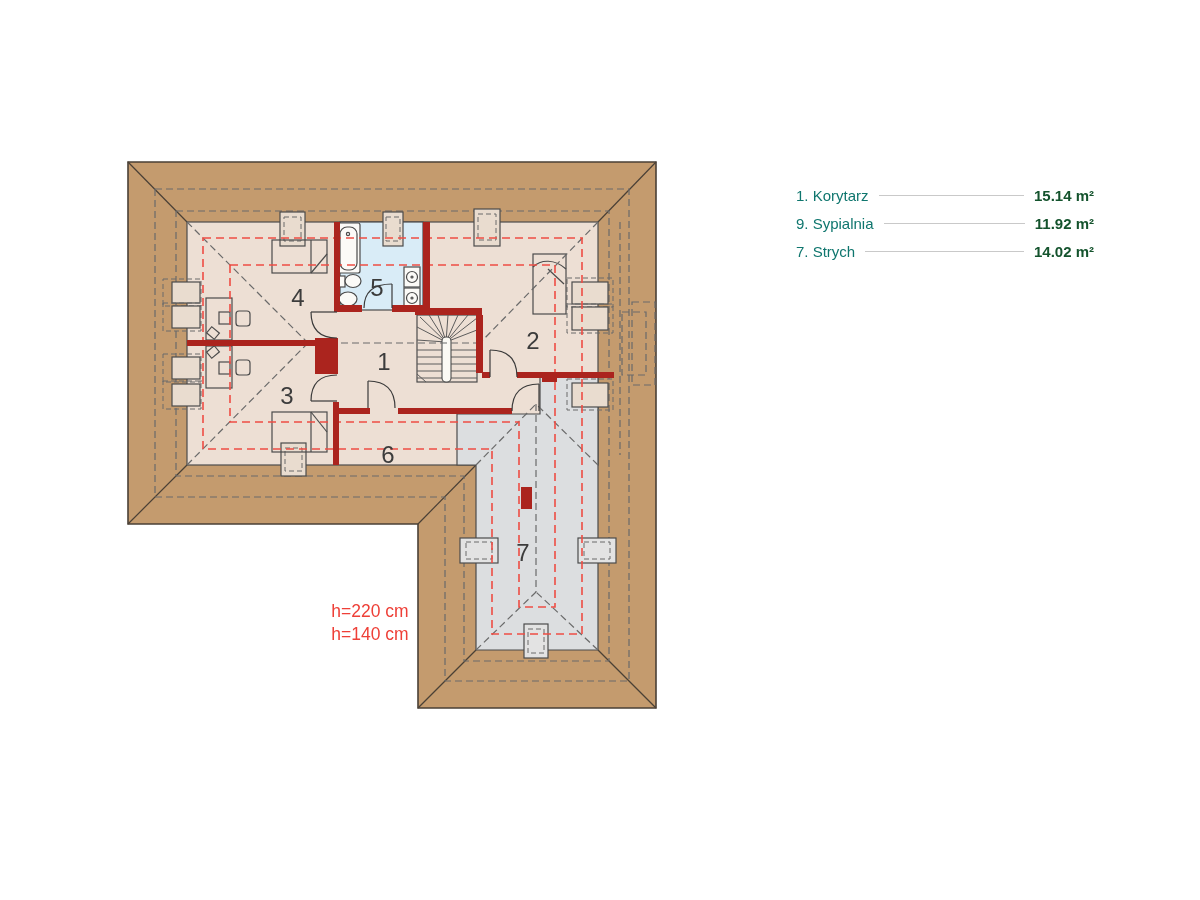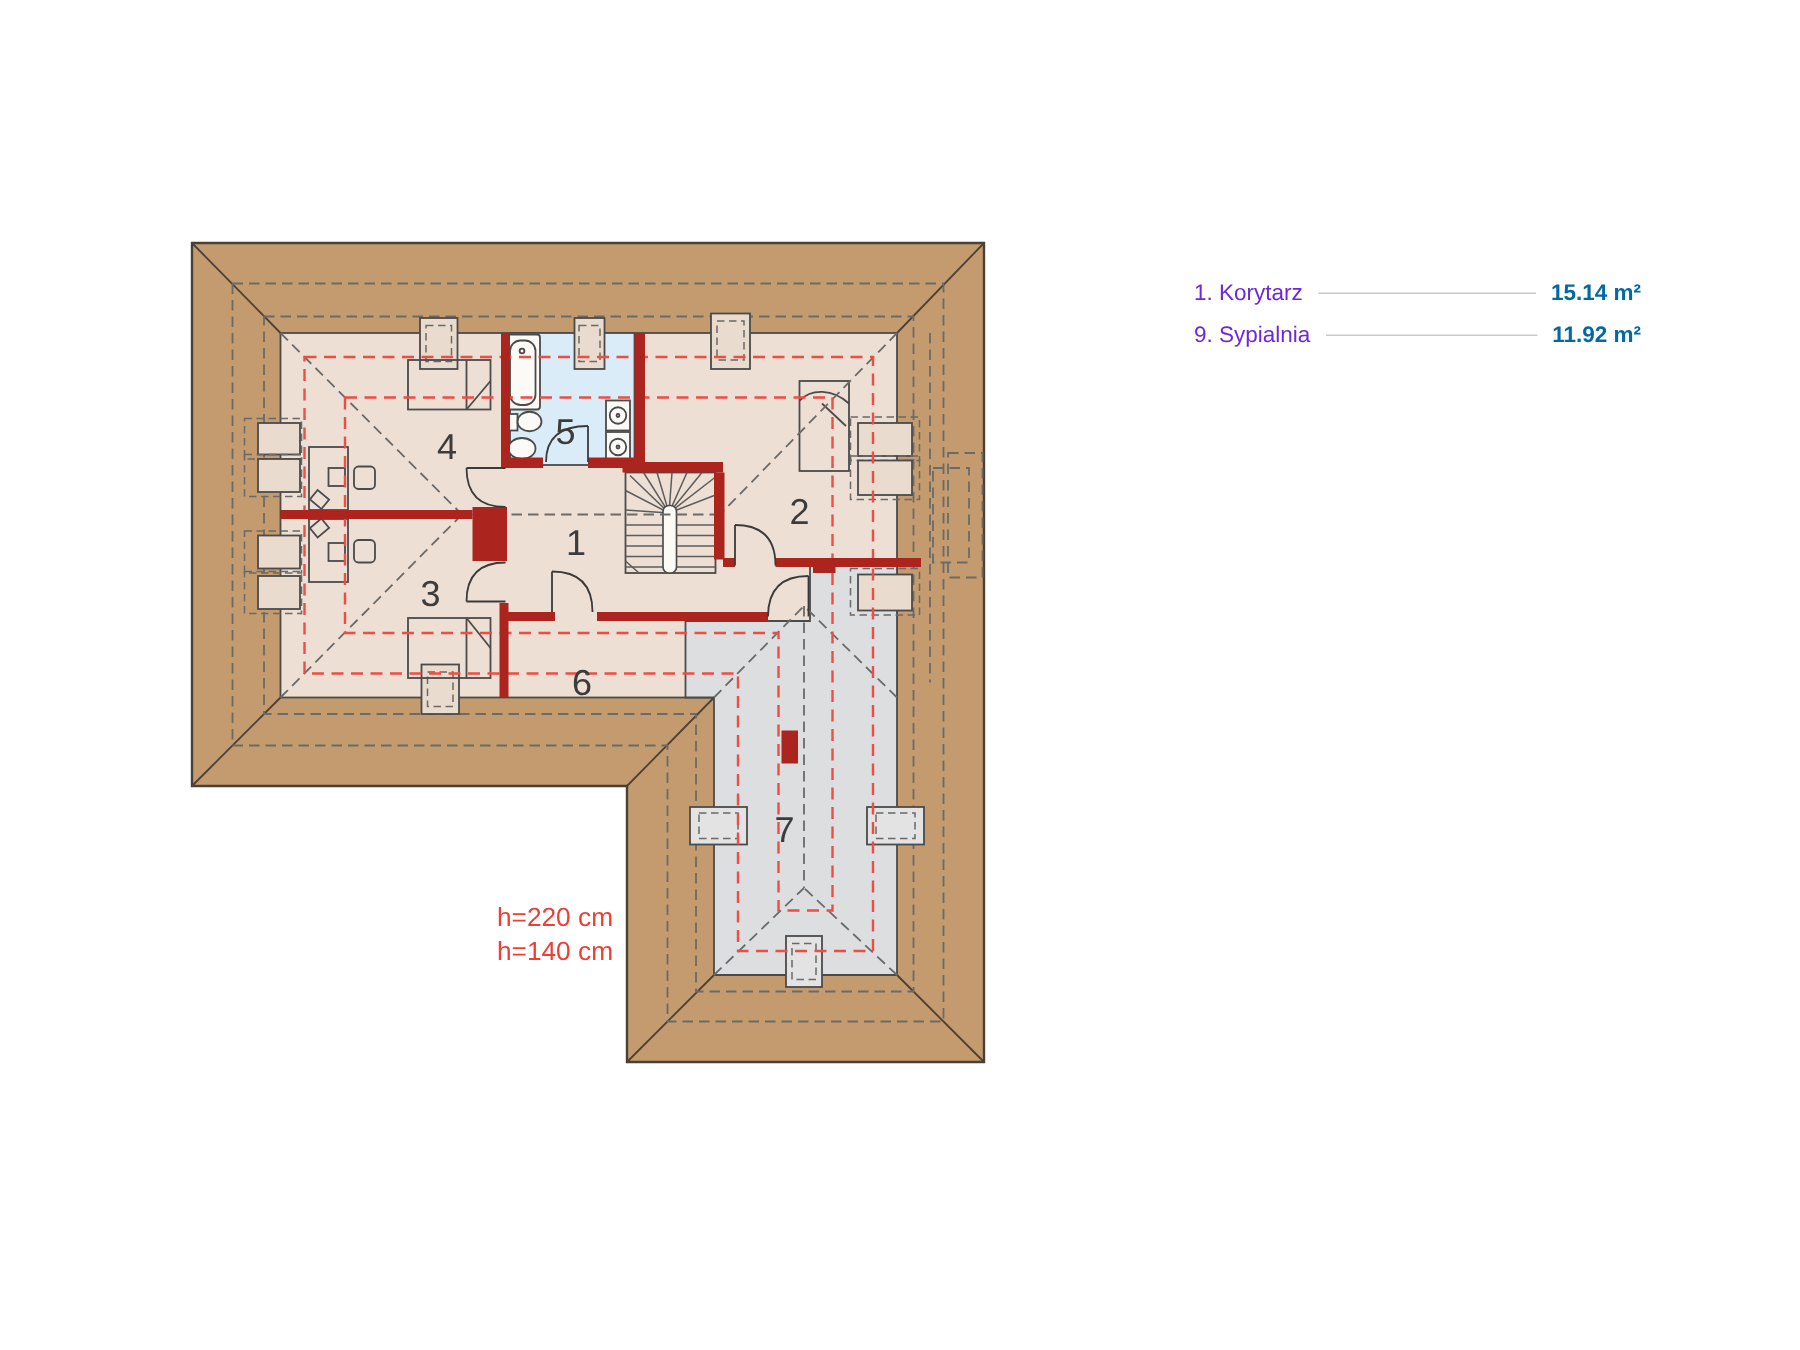--- a/index.html
+++ b/index.html
@@ -22,23 +22,23 @@
   .stair     {stroke:#5c5c5c;stroke-width:1;fill:none;}
   .rdash     {stroke:#ee4d44;stroke-width:1.6;fill:none;stroke-dasharray:8 5;}
   .wall      {fill:#ab241e;stroke:none;}
   .door      {stroke:#3a3a3a;stroke-width:1.2;fill:none;}
   .roomnum   {font-size:24px;fill:#3c3c3c;text-anchor:middle;}
   .hlabel    {font-size:17.5px;fill:#ee3f37;text-anchor:middle;}
 
   
   .legend{position:absolute;left:796px;top:181px;width:298px;}
   .legend-row{display:flex;align-items:center;height:28px;}
-  .legend-label{font-size:15px;color:#6d28d9;white-space:nowrap;}
+  .legend-label{font-size:15px;color:#0f766e;white-space:nowrap;}
   .legend-line{flex:1;border-top:1px solid #c9c9c9;margin:0 10px;height:0;}
-  .legend-value{font-size:15px;font-weight:bold;color:#0369a1;white-space:nowrap;}
+  .legend-value{font-size:15px;font-weight:bold;color:#14532d;white-space:nowrap;}
 </style>
 </head>
 <body>
 
 <div class="stage">
 
 <svg width="1200" height="900" viewBox="0 0 1200 900">
 
   <path class="band" d="M128,162 H656 V708 H418 V524 H128 Z"></path>
 
@@ -259,15 +259,20 @@
   <div class="legend-row">
     <span class="legend-label">1. Korytarz</span>
     <span class="legend-line"></span>
     <span class="legend-value">15.14 m²</span>
   </div>
   <div class="legend-row">
     <span class="legend-label">9. Sypialnia</span>
     <span class="legend-line"></span>
     <span class="legend-value">11.92 m²</span>
   </div>
+  <div class="legend-row">
+    <span class="legend-label">7. Strych</span>
+    <span class="legend-line"></span>
+    <span class="legend-value">14.02 m²</span>
+  </div>
 </div>
 
 </div>
 
 </body></html>

